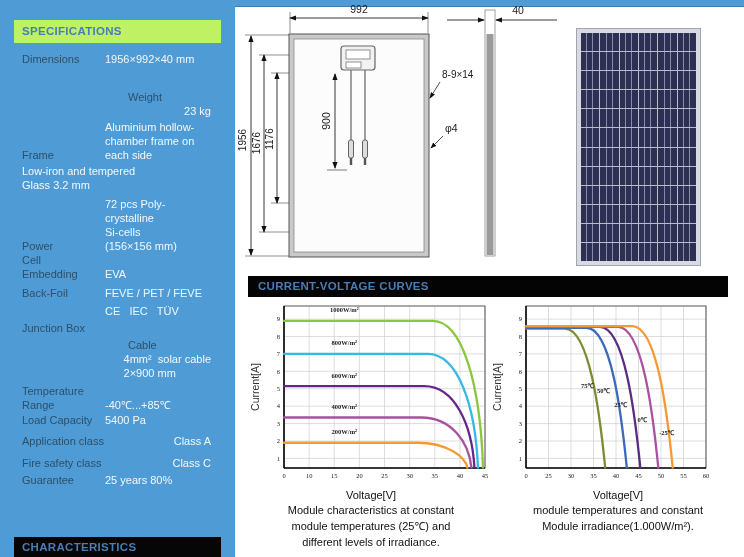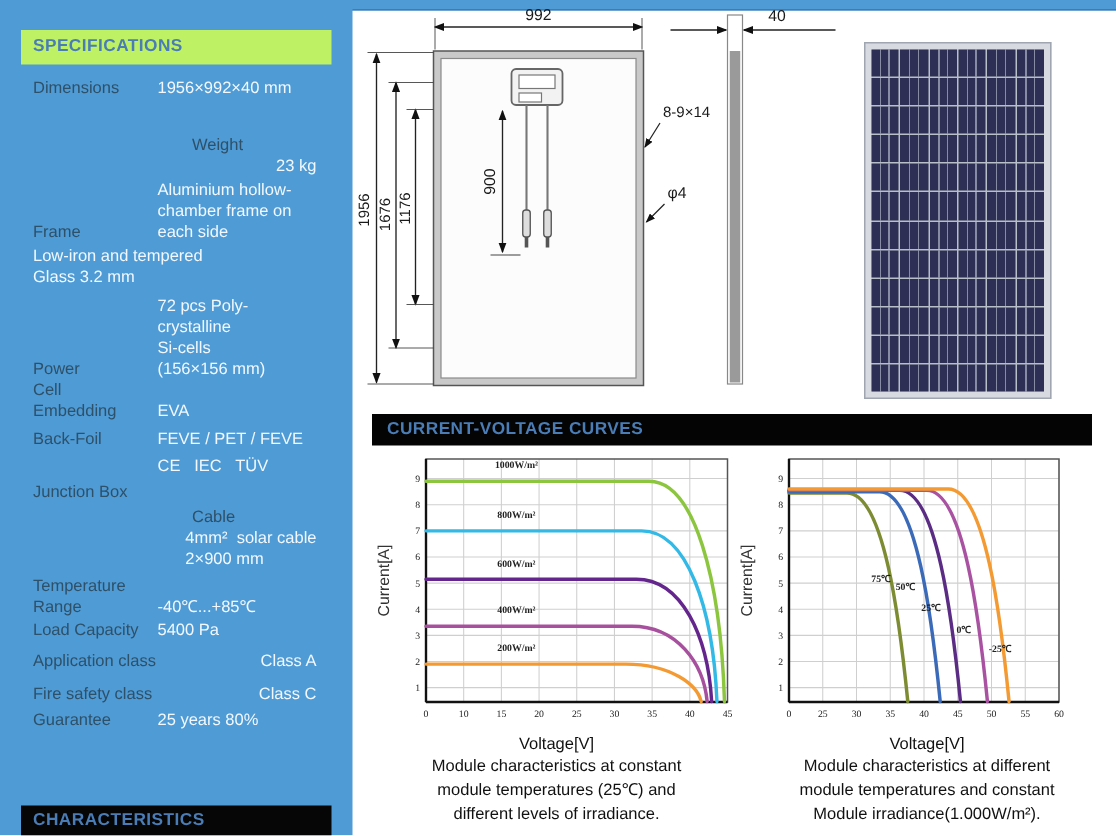--- a/index.html
+++ b/index.html
@@ -389,18 +389,17 @@
         <path d="M34,26.903225806451594 L125.8,26.903225806451594 C150.55,26.903225806451594 160.89999999999998,113.28580645161291 166.3,167.6516129032258" fill="none" stroke="#AA52A2" stroke-width="2.3" stroke-linecap="round"></path>
         <path d="M34,26.032258064516128 L140.20000000000002,26.032258064516128 C164.95000000000002,26.032258064516128 175.29999999999998,112.92000000000002 180.70000000000002,167.6516129032258" fill="none" stroke="#F49A33" stroke-width="2.3" stroke-linecap="round"></path>
         <text x="88.9" y="87.87096774193549" text-anchor="start" font-size="6.5" font-weight="bold" font-family="&quot;Liberation Serif&quot;,serif" fill="#222">75℃</text>
         <text x="105.09999999999998" y="93.0967741935484" text-anchor="start" font-size="6.5" font-weight="bold" font-family="&quot;Liberation Serif&quot;,serif" fill="#222">50℃</text>
         <text x="122.2" y="107.03225806451613" text-anchor="start" font-size="6.5" font-weight="bold" font-family="&quot;Liberation Serif&quot;,serif" fill="#222">25℃</text>
         <text x="145.59999999999997" y="121.83870967741936" text-anchor="start" font-size="6.5" font-weight="bold" font-family="&quot;Liberation Serif&quot;,serif" fill="#222">0℃</text>
         <text x="167.2" y="134.90322580645162" text-anchor="start" font-size="6.5" font-weight="bold" font-family="&quot;Liberation Serif&quot;,serif" fill="#222">-25℃</text>
       </svg>
     <div class="chart-xlab" id="xlab1">Voltage[V]</div>
     <div class="chart-caption" id="cap1">
-        <div>Module characteristics at different</div>
         <div>module temperatures and constant</div>
         <div>Module irradiance(1.000W/m²).</div>
       </div>
   </div>
 </div>
 
 </body></html>

